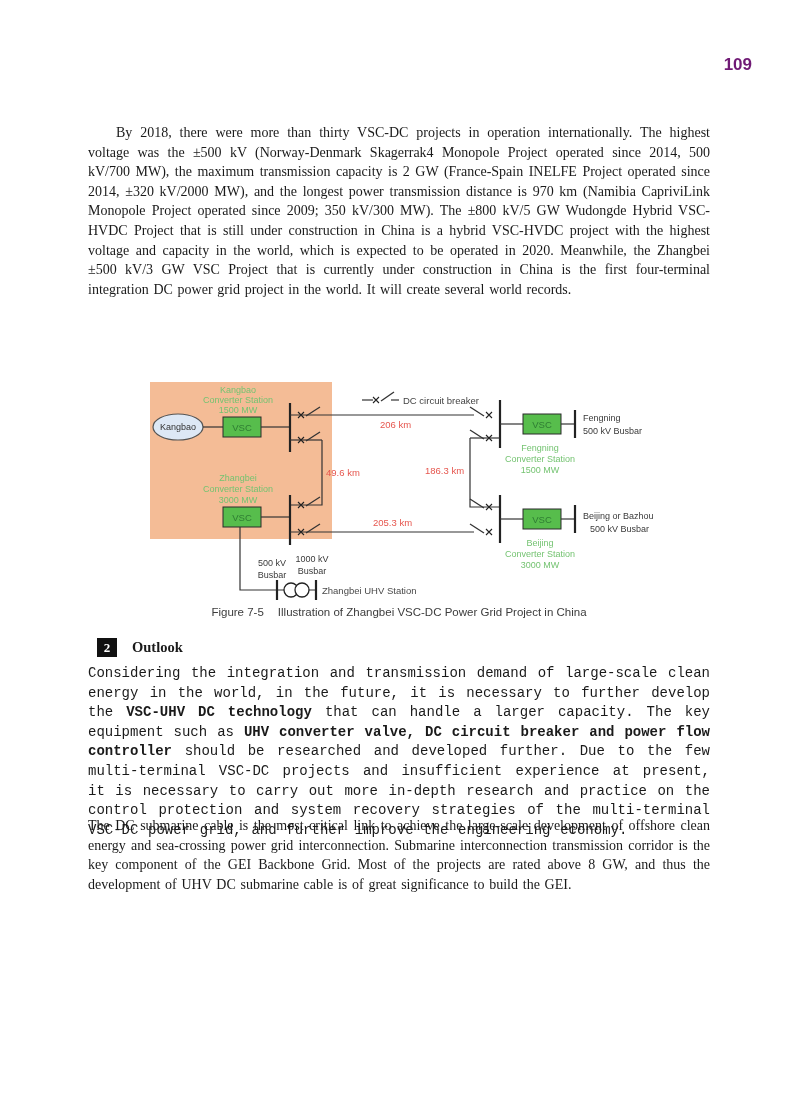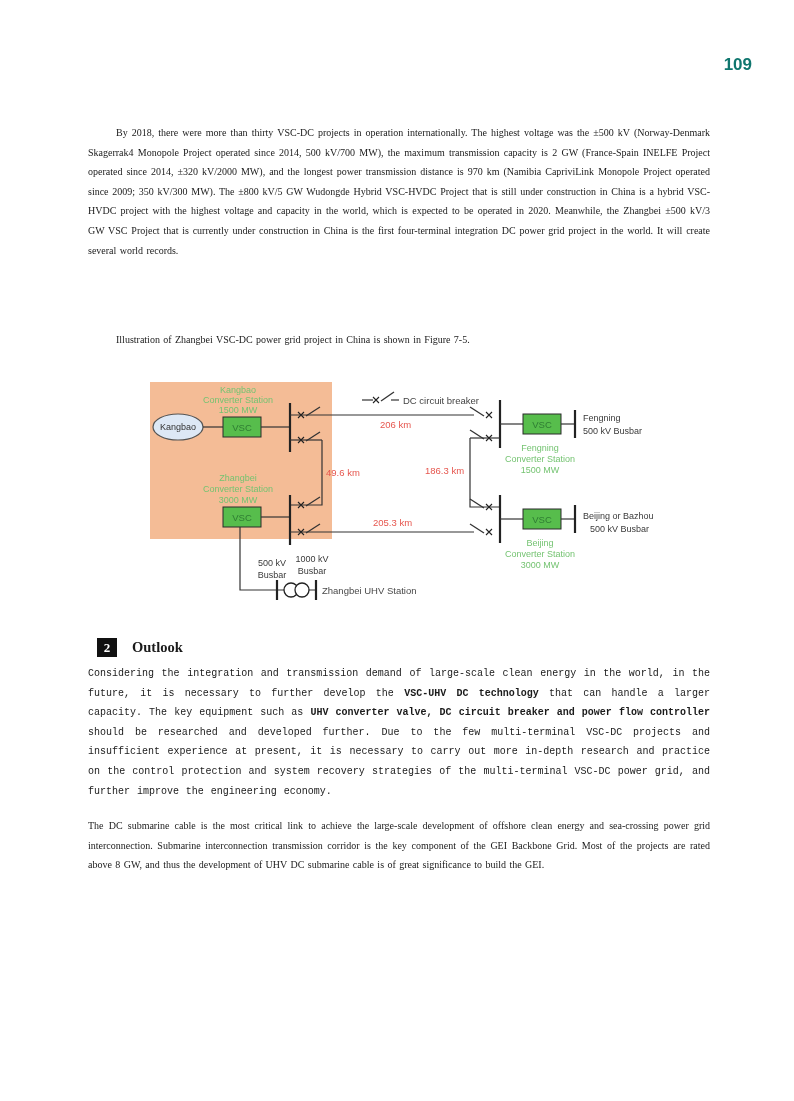--- a/index.html
+++ b/index.html
@@ -1,20 +1,20 @@
 <!DOCTYPE html>
 <html><head>
 <meta charset="utf-8">
 <style>
   html,body{margin:0;padding:0;background:#ffffff;}
   .page{position:relative;width:794px;height:1101px;background:#ffffff;overflow:hidden;
         font-family:"Liberation Serif",serif;color:#1a1a1a;}
   .pagenum{position:absolute;top:55px;left:712px;width:40px;text-align:right;
-           font-family:"Liberation Sans",sans-serif;font-weight:bold;font-size:17px;color:#0f766e;}
-  .body{position:absolute;left:88px;width:622px;margin:0;font-size:10px;line-height:19.6px;
+           font-family:"Liberation Sans",sans-serif;font-weight:bold;font-size:17px;color:#701a75;}
+  .body{position:absolute;left:88px;width:622px;margin:0;font-size:14px;line-height:19.6px;
         text-align:justify;word-spacing:0.09em;}
   .p1{top:123px;text-indent:28px;}
   .p2{top:330px;text-indent:28px;text-align:left;}
   .figure{position:absolute;left:140px;top:378px;width:560px;height:228px;}
   .figure svg{width:100%;height:100%;display:block;}
   .caption{position:absolute;left:88px;top:606px;width:622px;text-align:center;
            font-family:"Liberation Sans",sans-serif;font-size:11.5px;color:#3c3c3c;}
   .caption .cap-label{margin-right:14px;}
   .outlook-head{position:absolute;left:97px;top:637px;height:20px;}
   .badge{display:inline-block;width:20px;height:19px;background:#111;color:#fff;
@@ -45,21 +45,20 @@
 </style>
 </head>
 <body>
 
 <div class="page">
 
   <div class="pagenum">109</div>
 
   <p class="body p1">By 2018, there were more than thirty VSC-DC projects in operation internationally. The highest voltage was the ±500 kV (Norway-Denmark Skagerrak4 Monopole Project operated since 2014, 500 kV/700 MW), the maximum transmission capacity is 2 GW (France-Spain INELFE Project operated since 2014, ±320 kV/2000 MW), and the longest power transmission distance is 970 km (Namibia CapriviLink Monopole Project operated since 2009; 350 kV/300 MW). The ±800 kV/5 GW Wudongde Hybrid VSC-HVDC Project that is still under construction in China is a hybrid VSC-HVDC project with the highest voltage and capacity in the world, which is expected to be operated in 2020. Meanwhile, the Zhangbei ±500 kV/3 GW VSC Project that is currently under construction in China is the first four-terminal integration DC power grid project in the world. It will create several world records.</p>
 
-  <p class="body p2">Illustration of Zhangbei VSC-DC power grid project in China is shown in Figure 7-5.</p>
 
   <div class="figure">
     <svg viewBox="140 378 560 228" xmlns="http://www.w3.org/2000/svg">
 
       <rect class="station-box" x="150" y="382" width="182" height="157"></rect>
 
       <g>
         <line class="wire" x1="362" y1="400" x2="373" y2="400"></line>
         <path class="xmark" d="M373 397 L379 403 M373 403 L379 397"></path>
         <path class="blade" d="M381 401 L394 392"></path>
@@ -181,20 +180,23 @@
         <text class="glabel" x="540" y="568">3000 MW</text>
       </g>
 
       <text class="rlabel" x="380" y="428">206 km</text>
       <text class="rlabel" x="326" y="476">49.6 km</text>
       <text class="rlabel" x="425" y="474">186.3 km</text>
       <text class="rlabel" x="373" y="526">205.3 km</text>
     </svg>
   </div>
 
+  <div class="caption">
+    <span class="cap-label">Figure 7-5</span><span>Illustration of Zhangbei VSC-DC Power Grid Project in China</span>
+  </div>
 
   <div class="outlook-head">
     <span class="badge">2</span>
     <span class="otitle">Outlook</span>
   </div>
 
   <p class="body outlook-body"><span>Considering the integration and transmission demand of large-scale clean energy in the world, in the future, it is necessary to further develop the </span><b>VSC-UHV DC technology</b><span> that can handle a larger capacity. The key equipment such as </span><b>UHV converter valve, DC circuit breaker and power flow controller</b><span> should be researched and developed further. Due to the few multi-terminal VSC-DC projects and insufficient experience at present, it is necessary to carry out more in-depth research and practice on the control protection and system recovery strategies of the multi-terminal VSC-DC power grid, and further improve the engineering economy.</span></p>
 
 
   <p class="body last">The DC submarine cable is the most critical link to achieve the large-scale development of offshore clean energy and sea-crossing power grid interconnection. Submarine interconnection transmission corridor is the key component of the GEI Backbone Grid. Most of the projects are rated above 8 GW, and thus the development of UHV DC submarine cable is of great significance to build the GEI.</p>

